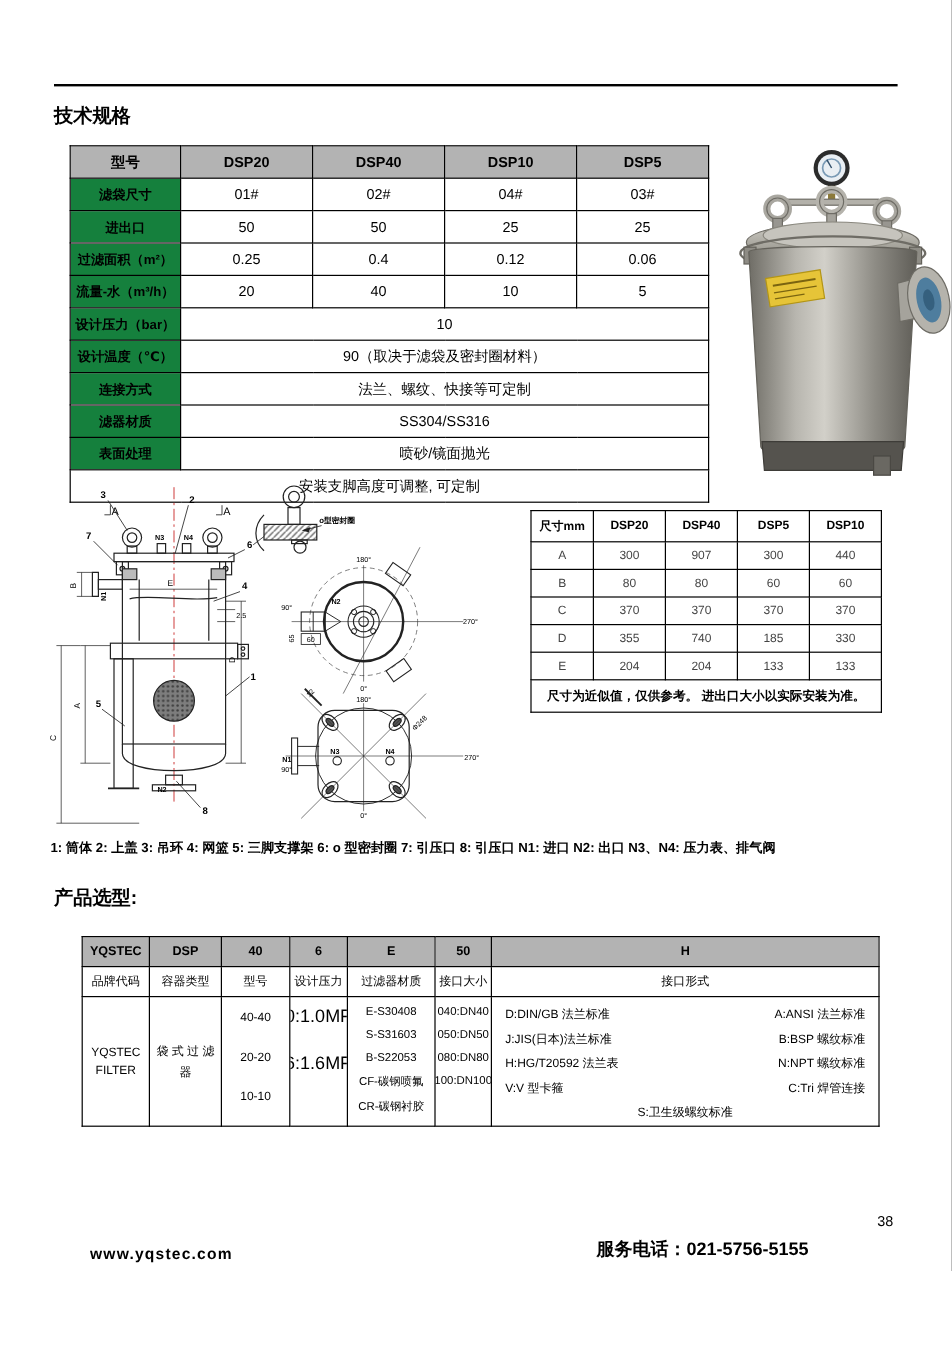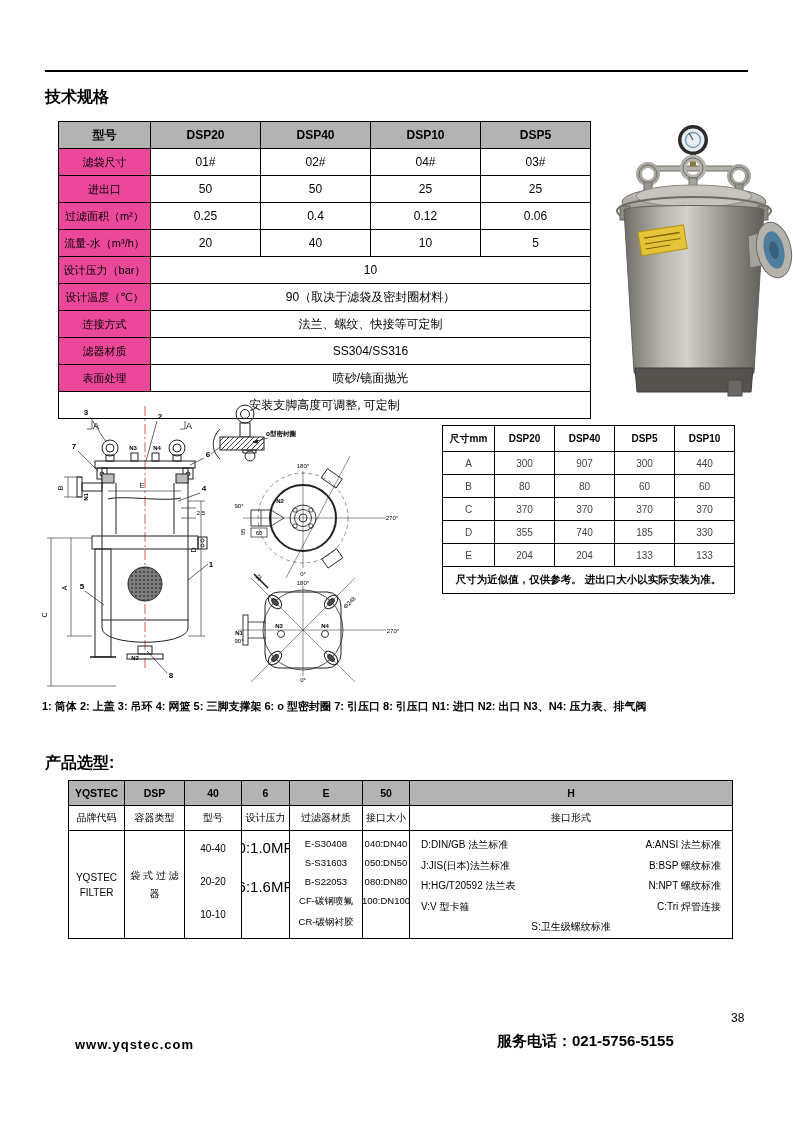--- a/index.html
+++ b/index.html
@@ -6,21 +6,21 @@
   .page{position:relative;width:793px;height:1122px;background:#ffffff;overflow:hidden;
         font-family:"Liberation Sans","DejaVu Sans",sans-serif;color:#000;}
   .abs{position:absolute;}
   .rule{height:2px;background:#000;}
   .h1{font-size:16px;font-weight:bold;}
   table{border-collapse:collapse;table-layout:fixed;}
   
   .spec td{border:1.6px solid #000;text-align:center;vertical-align:middle;height:26px;
            font-size:12px;padding:0 2px;overflow:hidden;white-space:nowrap;}
   .spec .hdr td{background:#b3b3b3;font-weight:bold;}
-  .spec td.lbl{background:#ec4899;font-size:11px;}
+  .spec td.lbl{background:#15803d;font-size:11px;font-weight:bold;}
   
   .dim td{border:1.5px solid #000;text-align:center;vertical-align:middle;height:22px;
           font-size:10px;color:#444;padding:0 1px;overflow:hidden;white-space:nowrap;}
   .dim .hdr td{font-weight:bold;color:#000;font-size:10px;height:25px;}
   .dim td.note{font-weight:bold;color:#000;font-size:10.5px;height:26px;}
   
   .sel td{border:1.2px solid #000;text-align:center;vertical-align:middle;font-size:10px;
           padding:0 1px;overflow:hidden;margin-top:19px;}
   .sel .hdr td{background:#b3b3b3;font-weight:bold;font-size:10.5px;height:24px;}
   .sel .sub td{height:24px;}
@@ -419,21 +419,21 @@
       <td>133</td>
     </tr>
     <tr>
       <td class="note" colspan="5">尺寸为近似值，仅供参考。 进出口大小以实际安装为准。</td>
     </tr>
   </tbody>
     </table>
 
   <div class="abs caption" style="left:42px;top:699px;">1: 筒体 2: 上盖 3: 吊环 4: 网篮 5: 三脚支撑架 6: o 型密封圈 7: 引压口 8: 引压口 N1: 进口 N2: 出口 N3、N4: 压力表、排气阀</div>
 
-  <div class="abs h1" style="left:45px;top:738px;margin-top:15px;">产品选型:</div>
+  <div class="abs h1" style="left:45px;top:738px;">产品选型:</div>
 
   <table class="sel abs" style="left:68px;top:780px;width:664px;">
     <colgroup>
         <col style="width:56px">
         <col style="width:60px">
         <col style="width:57px">
         <col style="width:48px">
         <col style="width:73px">
         <col style="width:47px">
         <col style="width:323px">

